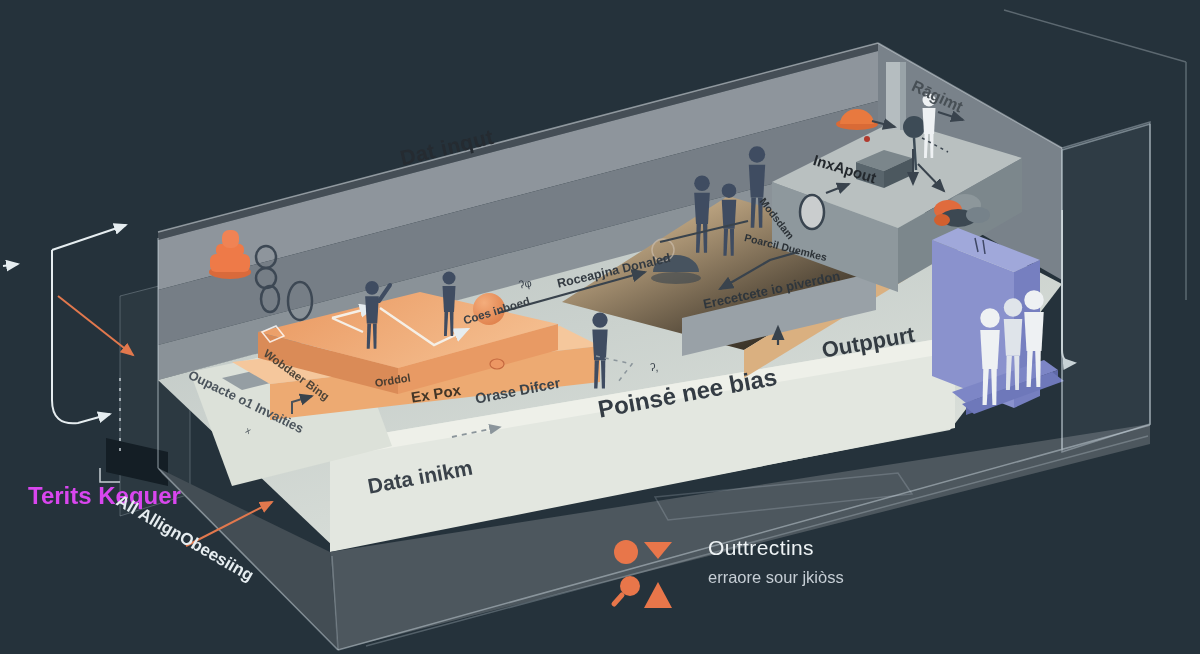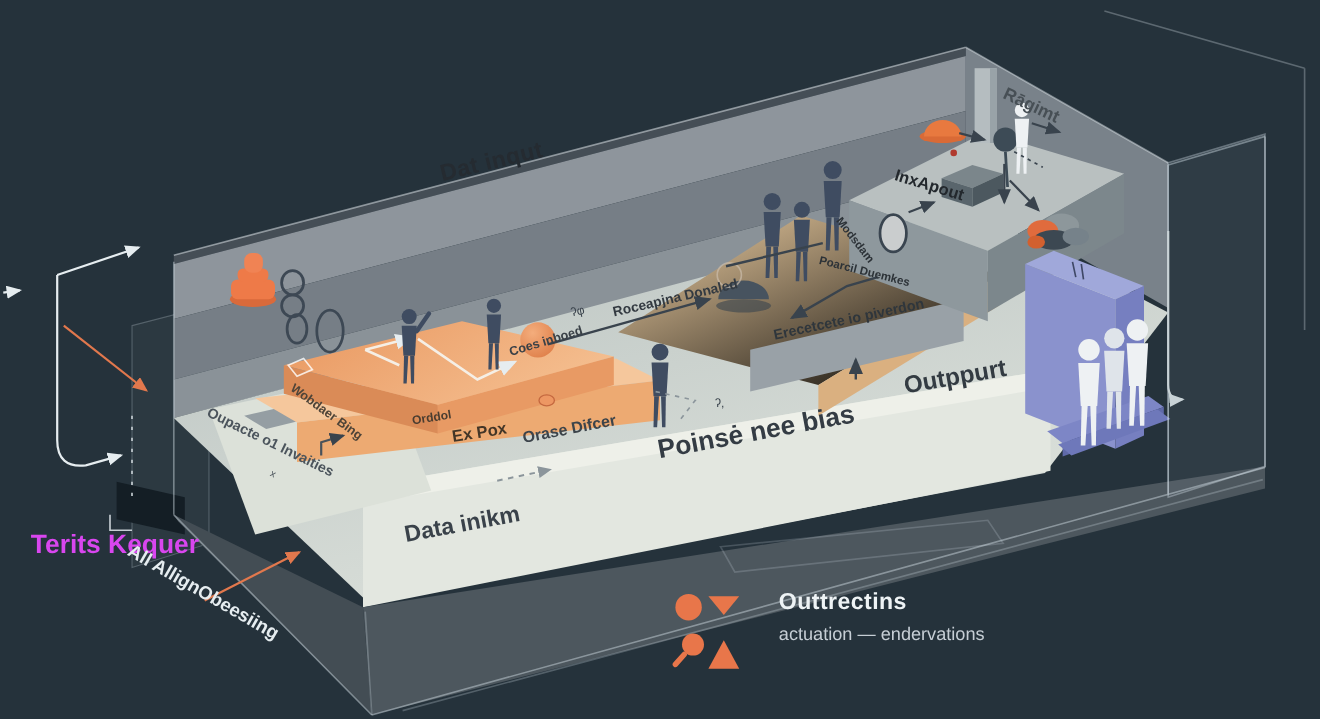--- a/index.html
+++ b/index.html
@@ -2,21 +2,21 @@
 <html><head>
 <meta charset="utf-8">
 <style>
   html,body{margin:0;padding:0;background:#25323b;}
   #stage{position:relative;width:1200px;height:654px;overflow:hidden;background:#25323b;
          font-family:"Liberation Sans","DejaVu Sans",sans-serif;}
   #scene{position:absolute;left:0;top:0;}
   .lbl{position:absolute;white-space:nowrap;transform-origin:0 0;line-height:1;}
   #legend{position:absolute;left:610px;top:534px;display:flex;align-items:flex-start;}
   #legend .licons{width:72px;height:94px;margin-right:26px;}
-  #legend .ltitle{font-size:21px;font-weight:700;color:#eef3f5;letter-spacing:.4px;margin:2px 0 6px 0;}
+  #legend .ltitle{font-size:21px;font-weight:400;color:#eef3f5;letter-spacing:.4px;margin:2px 0 6px 0;}
   #legend .lline{font-size:16.5px;color:#c6ced5;line-height:1.42;}
 </style>
 </head>
 <body>
 
 <div id="stage">
 
 <svg id="scene" width="1200" height="654" viewBox="0 0 1200 654">
   <defs>
     <marker id="mD" markerWidth="9" markerHeight="8" refX="6" refY="3" orient="auto">
@@ -252,17 +252,17 @@
       <circle cx="16" cy="18" r="12" fill="#e8764a"></circle>
       <polygon points="34,8 62,8 48,25" fill="#e8764a"></polygon>
       <g>
         <circle cx="20" cy="52" r="10" fill="#e8764a"></circle>
         <line x1="12" y1="61" x2="4" y2="70" stroke="#e8764a" stroke-width="5" stroke-linecap="round"></line>
       </g>
       <polygon points="48,48 34,74 62,74" fill="#e8764a"></polygon>
     </svg>
     <div>
       <div class="ltitle">Outtrectins</div>
-      <div class="lline">actuation — endervations</div>
+      <div class="lline">erraore sour jkiòss</div>
     </div>
   </div>
 
 </div>
 
 </body></html>

